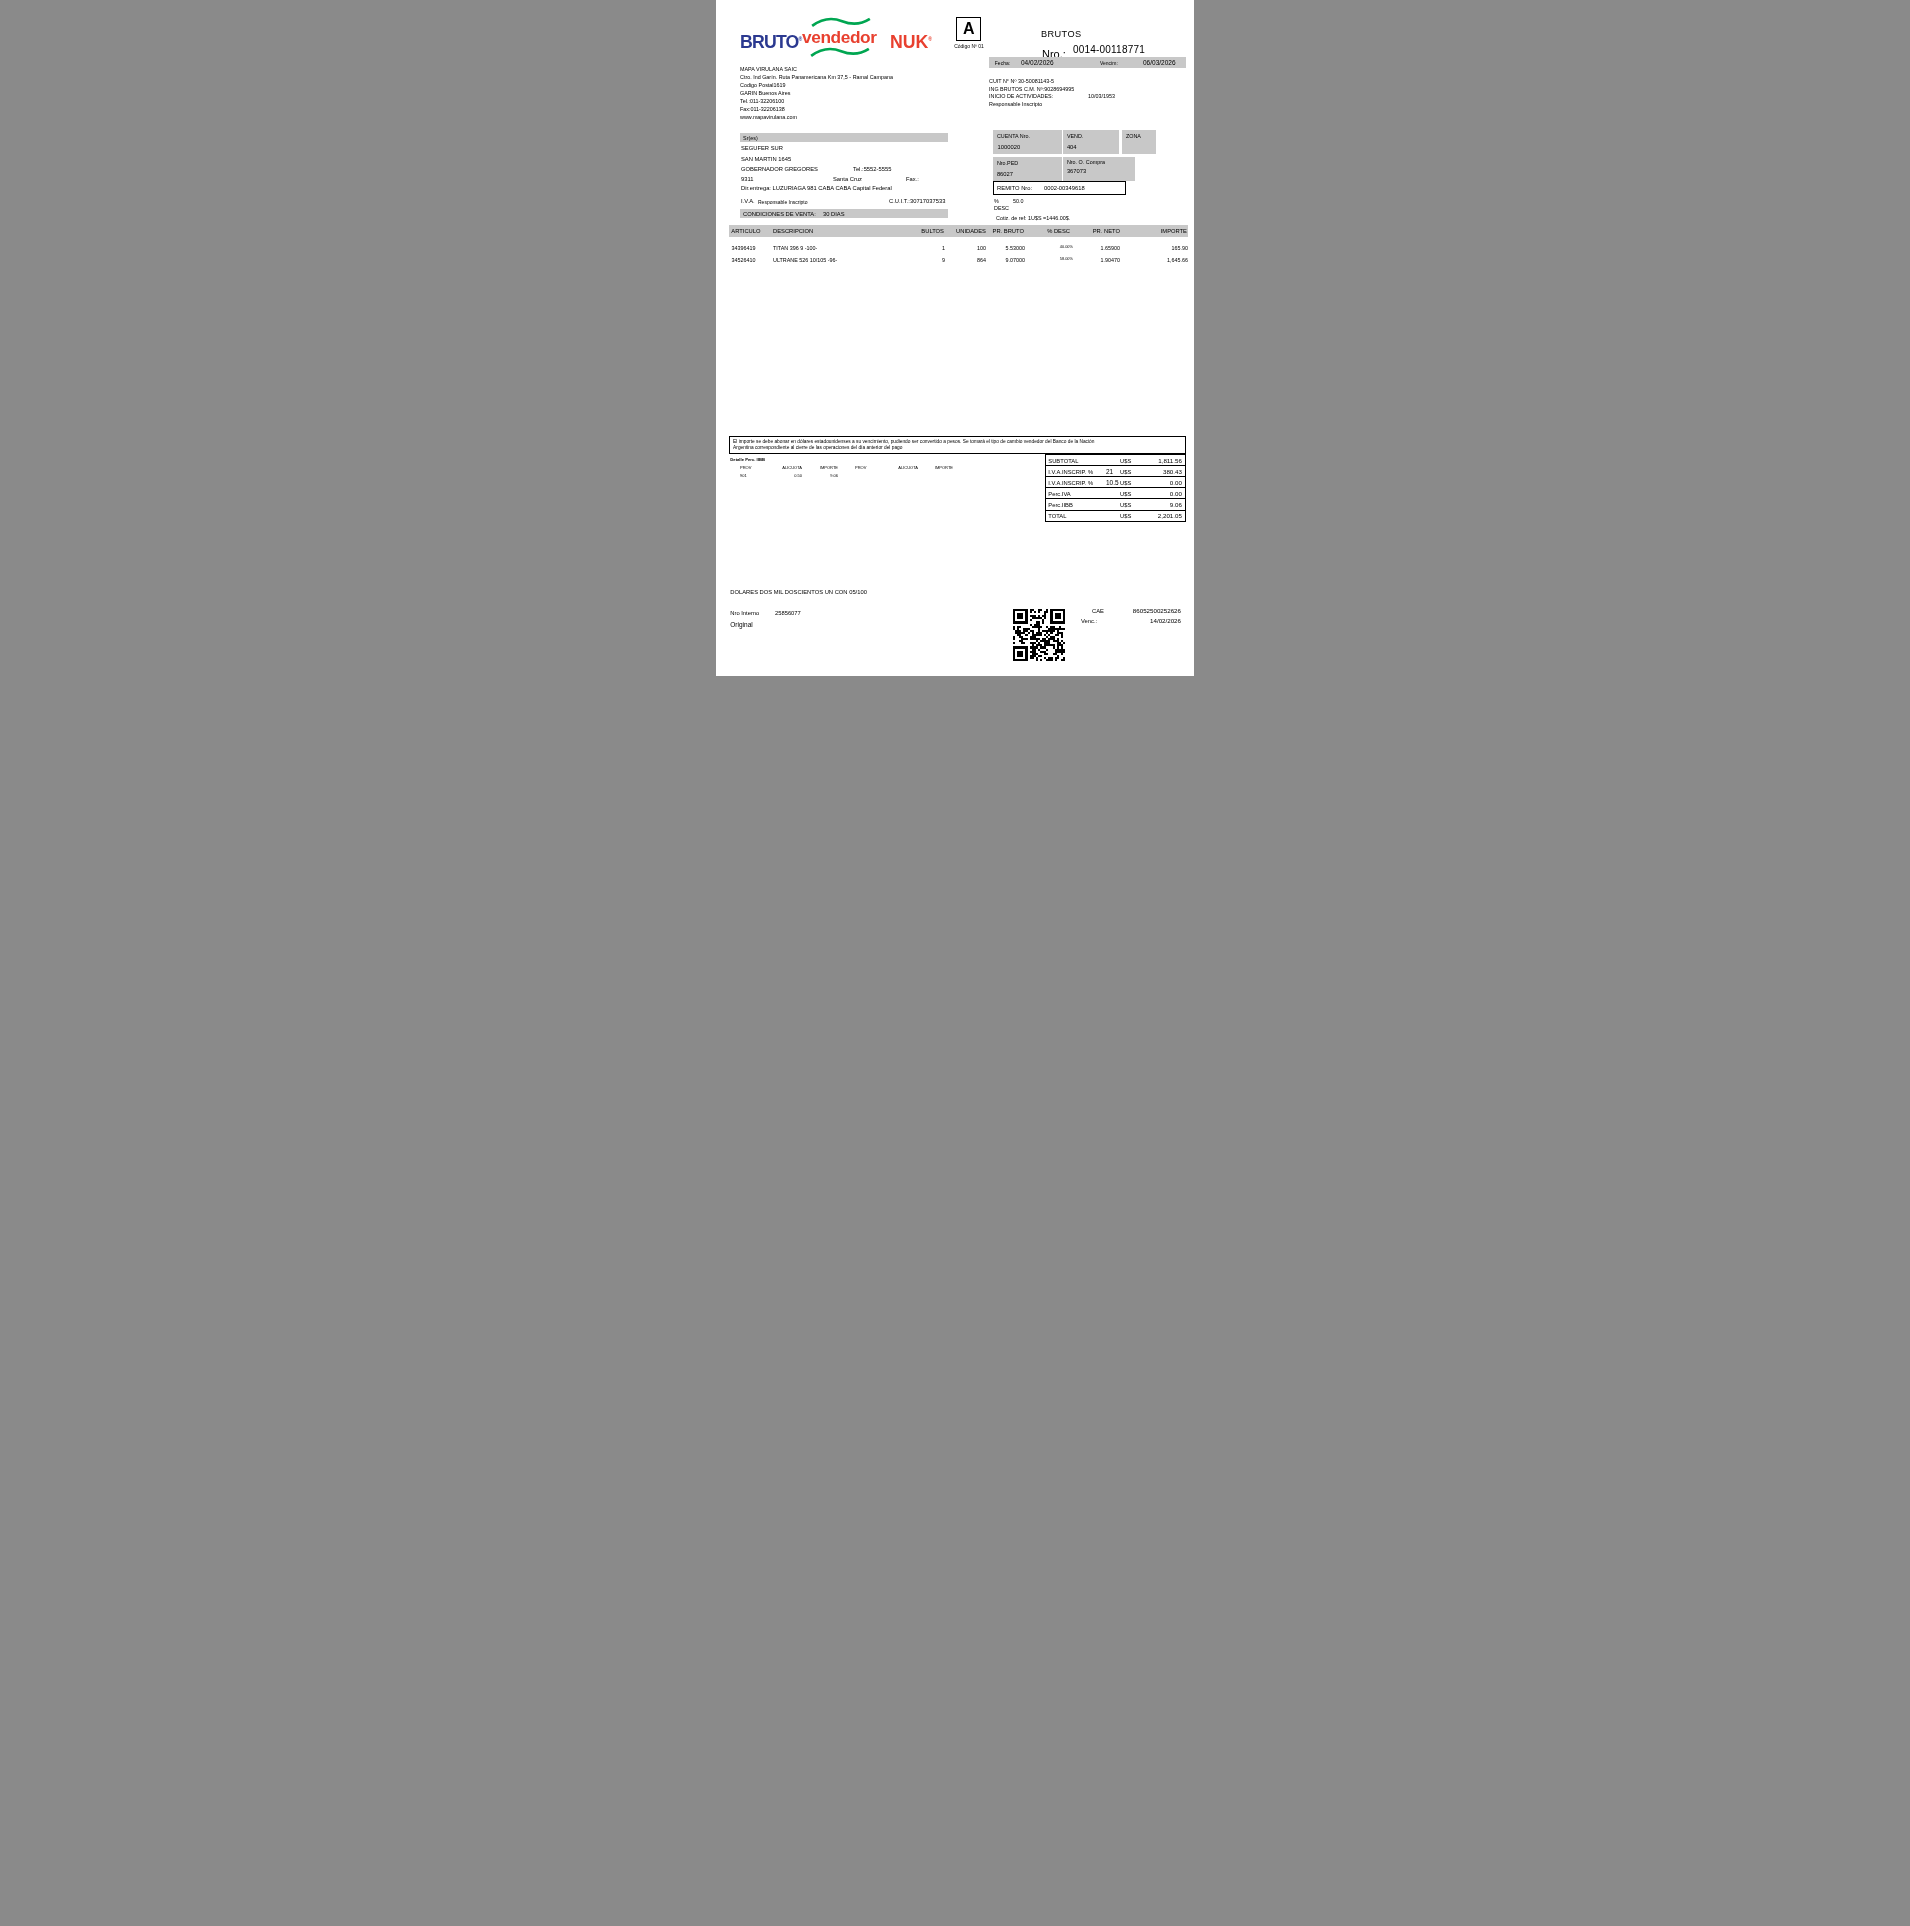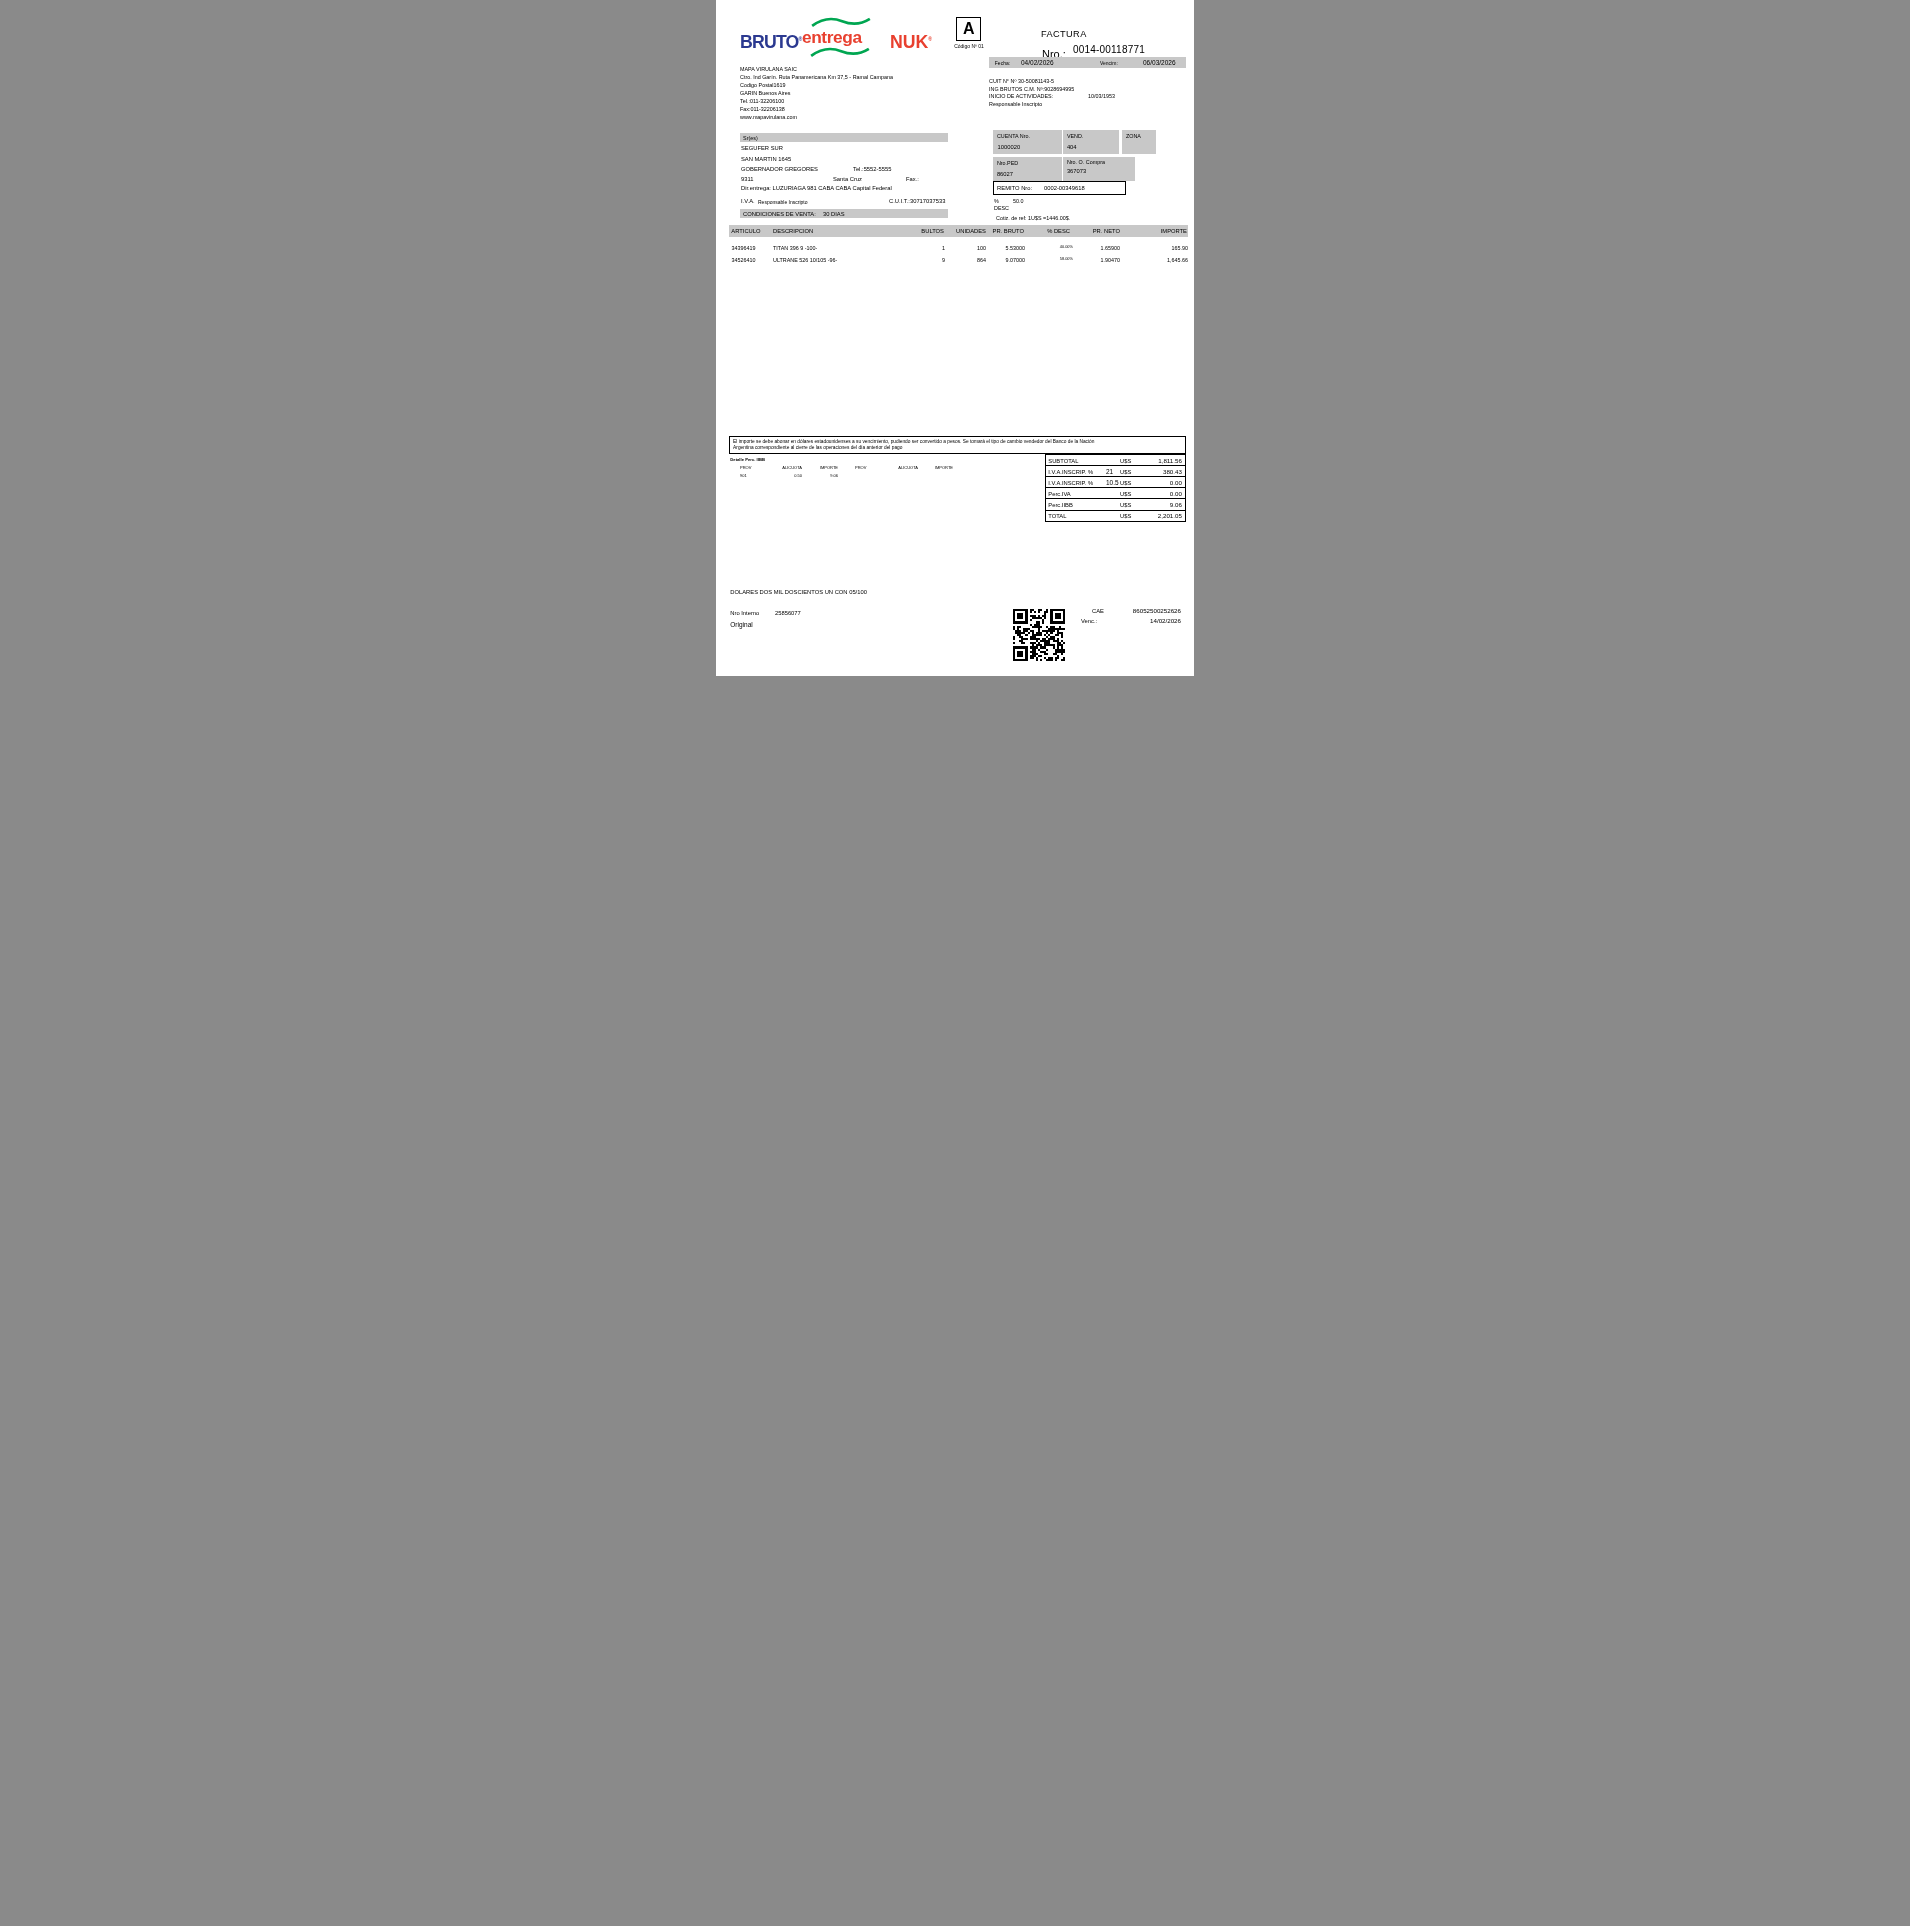--- a/index.html
+++ b/index.html
@@ -46,36 +46,36 @@
 <div class="page">
 
   <div class="abs" style="left:24px;top:32px;">
     <span class="mapa">BRUTO</span><span class="reg blue">®</span>
   </div>
 
   <svg class="abs" style="left:95px;top:17.3px;" width="60" height="10" viewBox="0 0 156 26">
     <path d="M3,23 C30,3 56,1 81,11 C106,21 131,19 153,5" fill="none" stroke="#00a651" stroke-width="7"></path>
   </svg>
   <div class="abs" style="left:86px;top:27px;">
-    <span class="viru">entrega</span>
+    <span class="viru">vendedor</span>
   </div>
   <svg class="abs" style="left:94px;top:47px;" width="60" height="10" viewBox="0 0 156 26">
     <path d="M3,23 C30,3 56,1 81,11 C106,21 131,19 153,5" fill="none" stroke="#00a651" stroke-width="7"></path>
   </svg>
 
   <div class="abs" style="left:174px;top:32px;">
     <span class="nuk">NUK</span><span class="reg red">®</span>
   </div>
 
   <div class="abs lbox" style="left:240px;top:17px;width:25.4px;height:24px;">
     <span>A</span>
   </div>
   <div class="abs" style="left:226px;top:43px;width:54px;text-align:center;font-size:5px;">Código Nº 01</div>
 
-  <div class="abs" style="left:325px;top:28.5px;font-size:9.2px;letter-spacing:0.4px;">FACTURA</div>
+  <div class="abs" style="left:325px;top:28.5px;font-size:9.2px;letter-spacing:0.4px;">BRUTOS</div>
   <div class="abs" style="left:326px;top:48px;font-size:11px;">Nro.:</div>
   <div class="abs" style="left:357px;top:44px;font-size:10px;letter-spacing:0.2px;">0014-00118771</div>
 
   <div class="abs gray" style="left:273px;top:57px;width:197px;height:10.8px;">
     <span class="abs" style="left:5.8px;top:3.1px;font-size:5px;">Fecha:</span>
     <span class="abs" style="left:32px;top:1.5px;font-size:6.5px;">04/02/2026</span>
     <span class="abs" style="left:111px;top:3.1px;font-size:5px;">Vencim:</span>
     <span class="abs" style="left:154px;top:1.5px;font-size:6.5px;">06/03/2026</span>
   </div>
 

